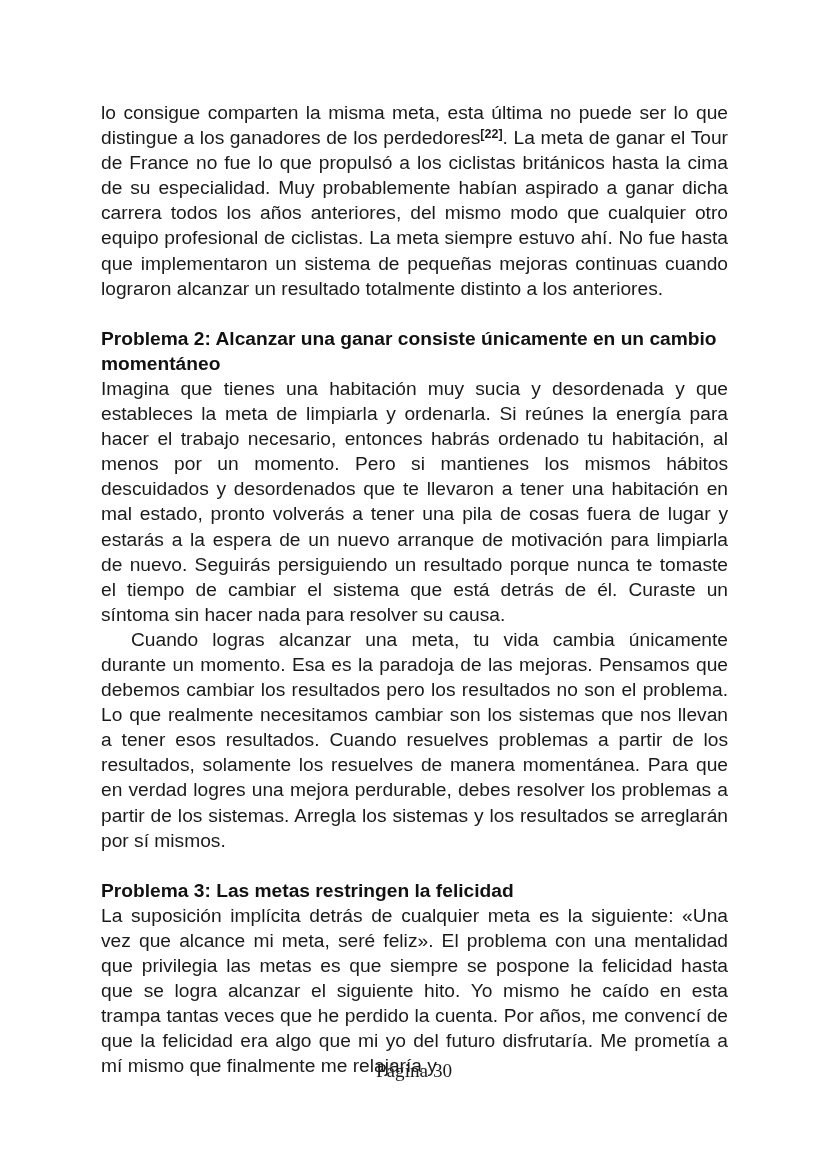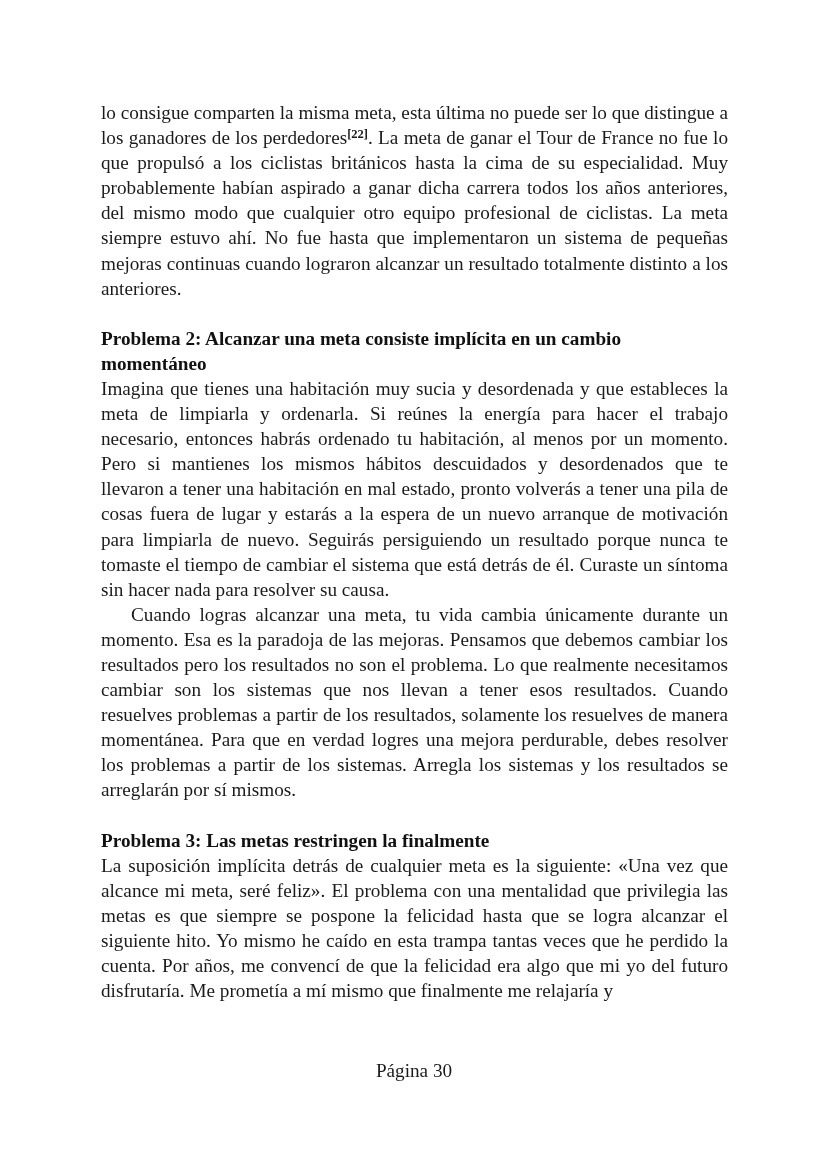--- a/index.html
+++ b/index.html
@@ -2,21 +2,21 @@
 <html><head>
   <meta charset="utf-8">
   <style>
     html, body { margin: 0; padding: 0; background: #ffffff; }
     body { width: 828px; height: 1171px; position: relative; overflow: hidden; }
     .page {
       position: absolute;
       left: 101px;
       top: 100px;
       width: 627px;
-      font-family: Liberation Serif, serif;
+      font-family: Liberation Sans, sans-serif;
       font-size: 19.2px;
       line-height: 25.1px;
       color: #1a1a1a;
     }
     .para { margin: 0; text-align: justify; }
     .para.indent { text-indent: 30px; }
     .heading {
       margin: 0;
       font-weight: bold;
       font-size: 19.2px;
@@ -41,24 +41,24 @@
       font-size: 19.2px;
       color: #1a1a1a;
     }
   </style>
 </head>
 <body>
 
 <div class="page">
   <p class="para"><span>lo consigue comparten la misma meta, esta última no puede ser lo que distingue a los ganadores de los perdedores</span><sup class="fn">[22]</sup><span>. La meta de ganar el Tour de France no fue lo que propulsó a los ciclistas británicos hasta la cima de su especialidad. Muy probablemente habían aspirado a ganar dicha carrera todos los años anteriores, del mismo modo que cualquier otro equipo profesional de ciclistas. La meta siempre estuvo ahí. No fue hasta que implementaron un sistema de pequeñas mejoras continuas cuando lograron alcanzar un resultado totalmente distinto a los anteriores.</span></p>
 
-  <h3 class="heading gap-before-heading">Problema 2: Alcanzar una meta consiste implícita en un cambio momentáneo</h3>
+  <h3 class="heading gap-before-heading">Problema 2: Alcanzar una ganar consiste únicamente en un cambio momentáneo</h3>
 
   <p class="para gap-after-heading">Imagina que tienes una habitación muy sucia y desordenada y que estableces la meta de limpiarla y ordenarla. Si reúnes la energía para hacer el trabajo necesario, entonces habrás ordenado tu habitación, al menos por un momento. Pero si mantienes los mismos hábitos descuidados y desordenados que te llevaron a tener una habitación en mal estado, pronto volverás a tener una pila de cosas fuera de lugar y estarás a la espera de un nuevo arranque de motivación para limpiarla de nuevo. Seguirás persiguiendo un resultado porque nunca te tomaste el tiempo de cambiar el sistema que está detrás de él. Curaste un síntoma sin hacer nada para resolver su causa.</p>
 
   <p class="para indent">Cuando logras alcanzar una meta, tu vida cambia únicamente durante un momento. Esa es la paradoja de las mejoras. Pensamos que debemos cambiar los resultados pero los resultados no son el problema. Lo que realmente necesitamos cambiar son los sistemas que nos llevan a tener esos resultados. Cuando resuelves problemas a partir de los resultados, solamente los resuelves de manera momentánea. Para que en verdad logres una mejora perdurable, debes resolver los problemas a partir de los sistemas. Arregla los sistemas y los resultados se arreglarán por sí mismos.</p>
 
-  <h3 class="heading gap-before-heading">Problema 3: Las metas restringen la finalmente</h3>
+  <h3 class="heading gap-before-heading">Problema 3: Las metas restringen la felicidad</h3>
 
   <p class="para gap-after-heading">La suposición implícita detrás de cualquier meta es la siguiente: «Una vez que alcance mi meta, seré feliz». El problema con una mentalidad que privilegia las metas es que siempre se pospone la felicidad hasta que se logra alcanzar el siguiente hito. Yo mismo he caído en esta trampa tantas veces que he perdido la cuenta. Por años, me convencí de que la felicidad era algo que mi yo del futuro disfrutaría. Me prometía a mí mismo que finalmente me relajaría y</p>
 </div>
 
 <div class="footer">Página 30</div>
 
 </body></html>

